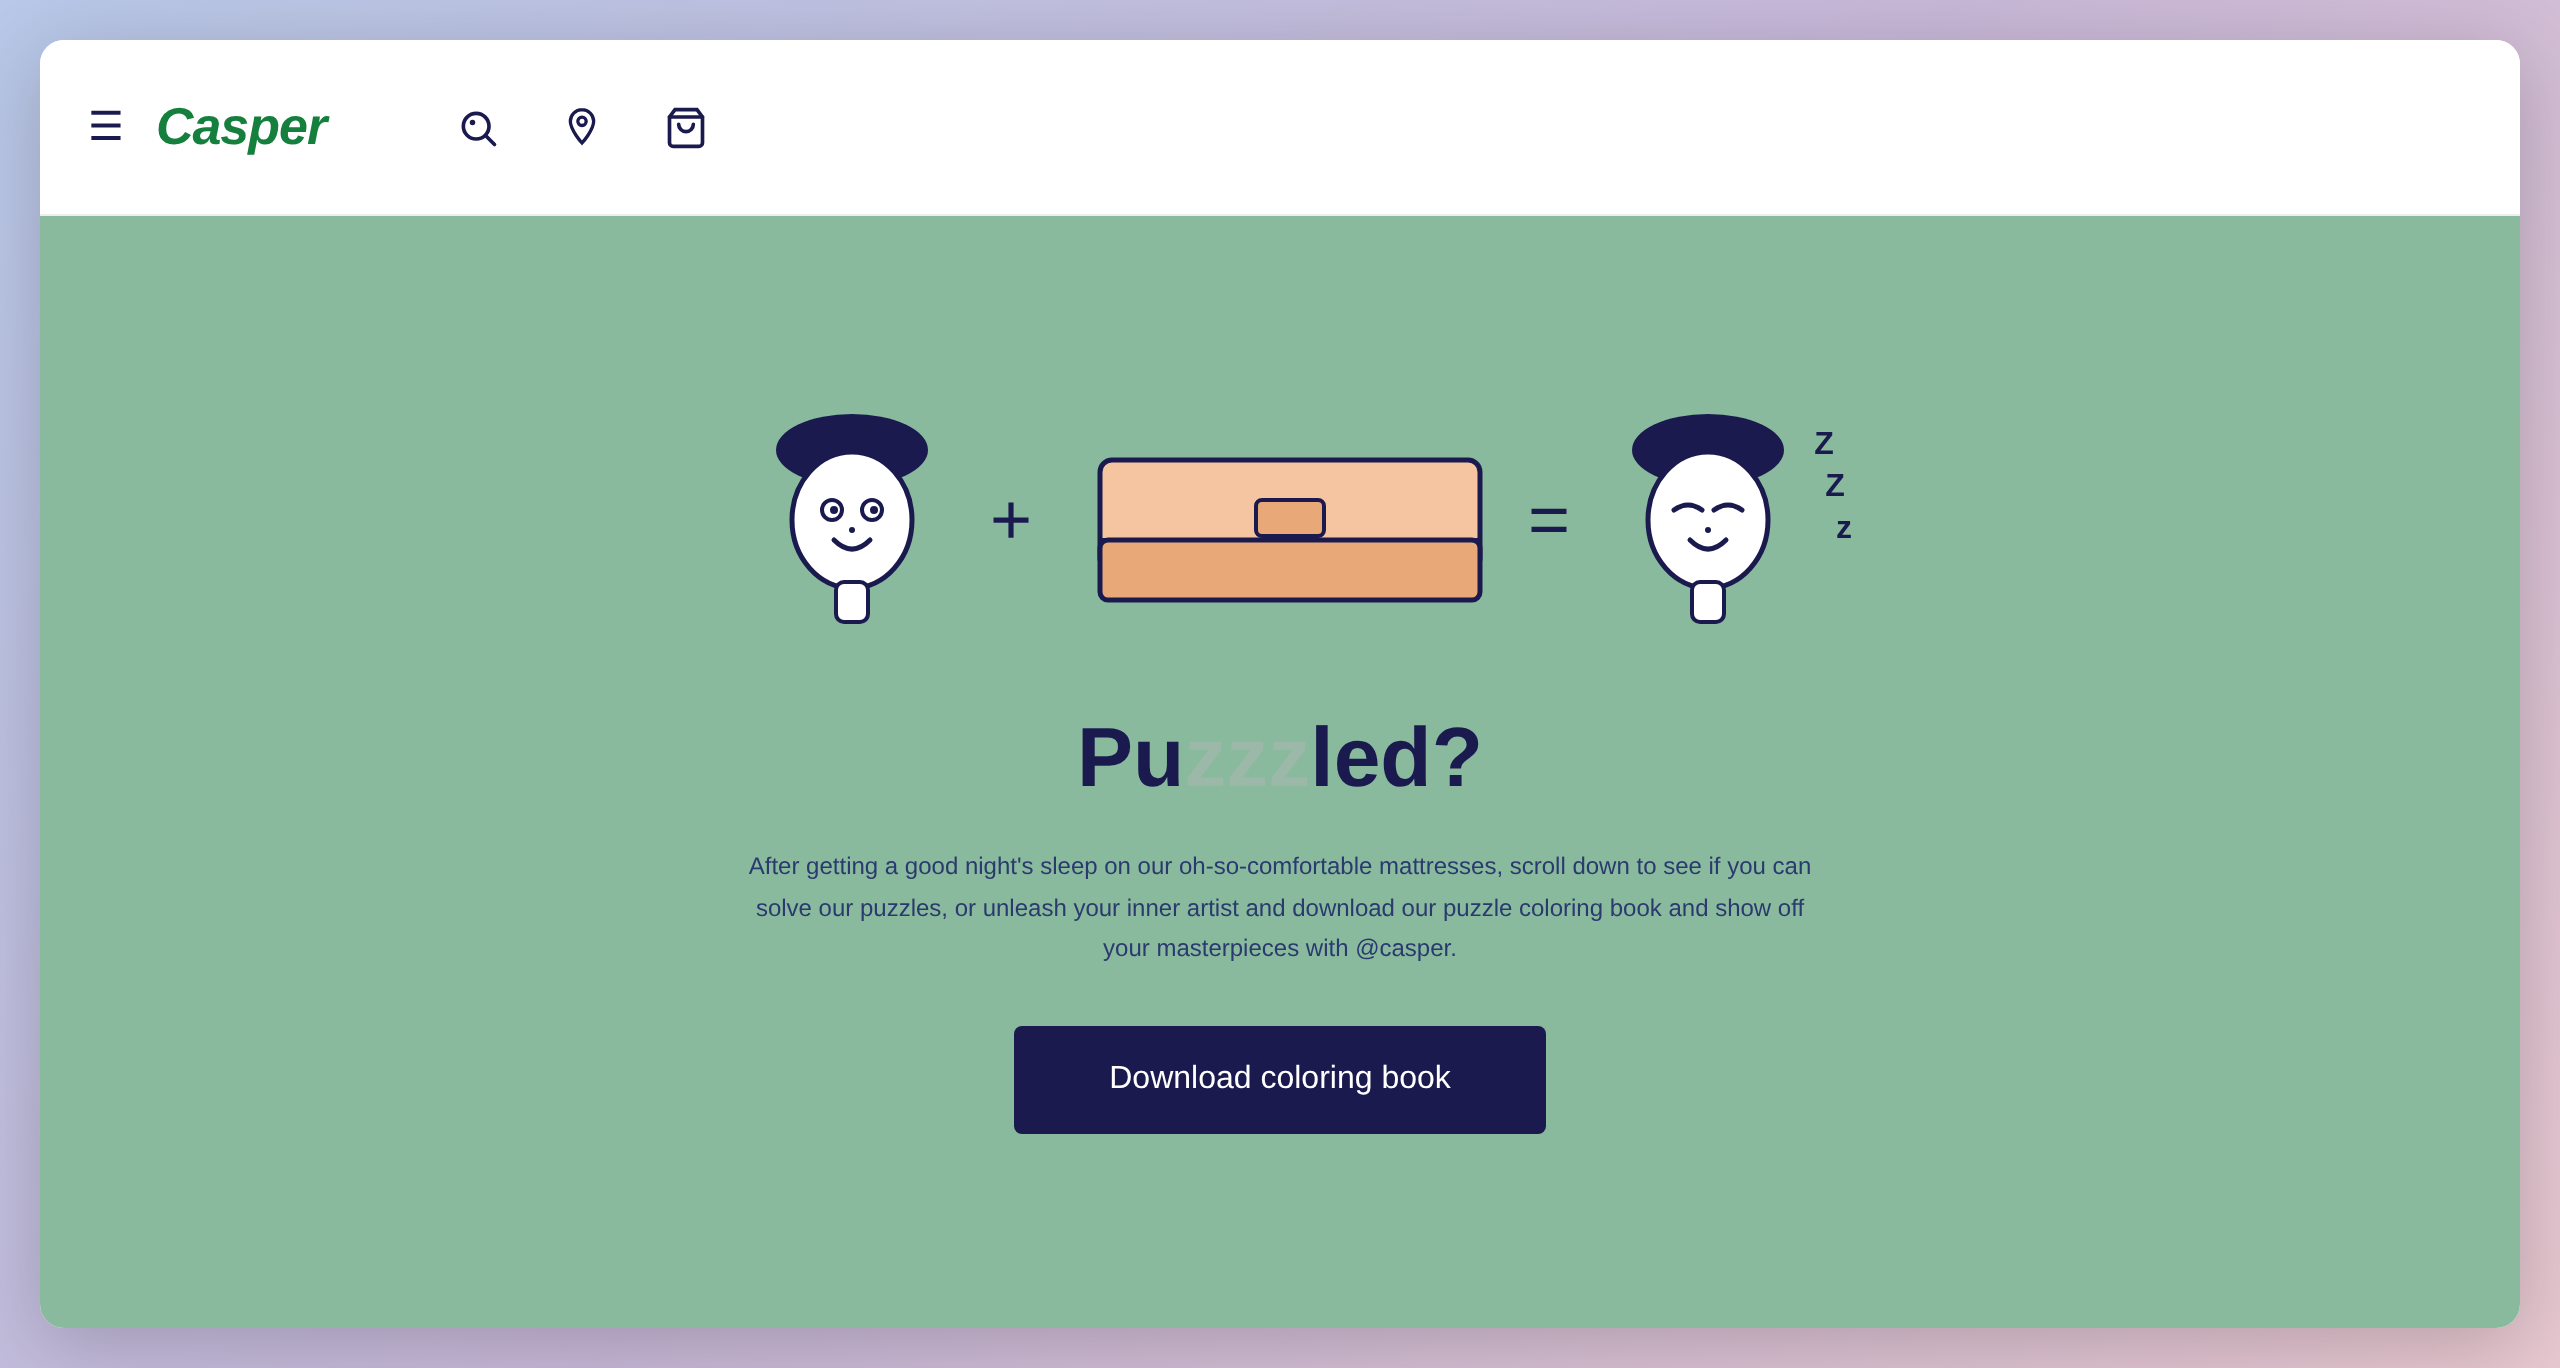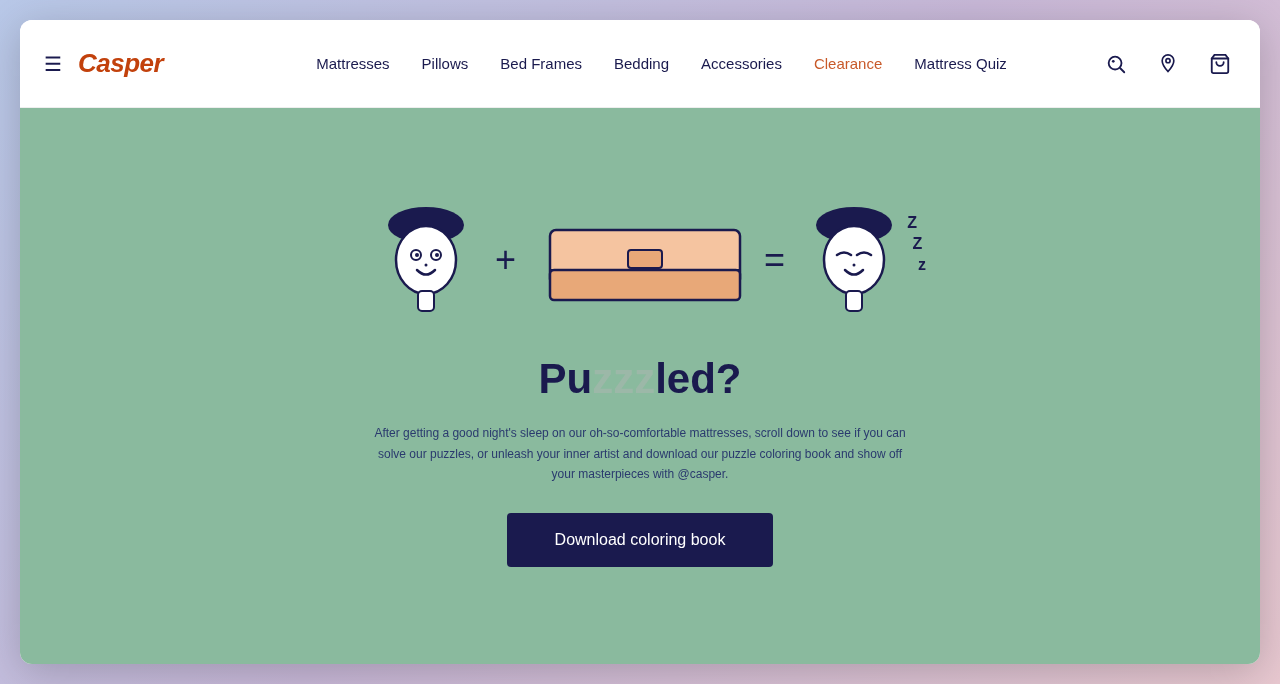--- a/index.html
+++ b/index.html
@@ -40,21 +40,21 @@
     .nav-menu-icon {
       font-size: 20px;
       color: #1a1a4e;
       cursor: pointer;
       margin-right: 16px;
     }
 
     .nav-logo {
       font-size: 26px;
       font-weight: 700;
-      color: #c2410c;
+      color: #15803d;
       margin-right: 60px;
       font-style: italic;
       letter-spacing: -0.5px;
     }
 
     .nav-links {
       display: flex;
       gap: 32px;
       align-items: center;
       flex: 1;
@@ -164,29 +164,20 @@
     }
   </style>
 </head>
 <body>
 
 <div class="window">
 
   <nav class="navbar">
     <span class="nav-menu-icon">☰</span>
     <span class="nav-logo">Casper</span>
-    <div class="nav-links">
-      <a class="nav-link">Mattresses</a>
-      <a class="nav-link">Pillows</a>
-      <a class="nav-link">Bed Frames</a>
-      <a class="nav-link">Bedding</a>
-      <a class="nav-link">Accessories</a>
-      <a class="nav-link clearance">Clearance</a>
-      <a class="nav-link">Mattress Quiz</a>
-    </div>
     <div class="nav-icons">
       <div class="nav-icon-btn">
         <svg width="22" height="22" viewBox="0 0 24 24" fill="none" stroke="#1a1a4e" stroke-width="2" stroke-linecap="round">
           <circle cx="11" cy="11" r="7"></circle>
           <line x1="21" y1="21" x2="16.65" y2="16.65"></line>
           <circle cx="9" cy="9" r="1.5" fill="#1a1a4e" stroke="none"></circle>
         </svg>
       </div>
       <div class="nav-icon-btn">
         <svg width="20" height="22" viewBox="0 0 24 26" fill="none" stroke="#1a1a4e" stroke-width="2" stroke-linecap="round">

